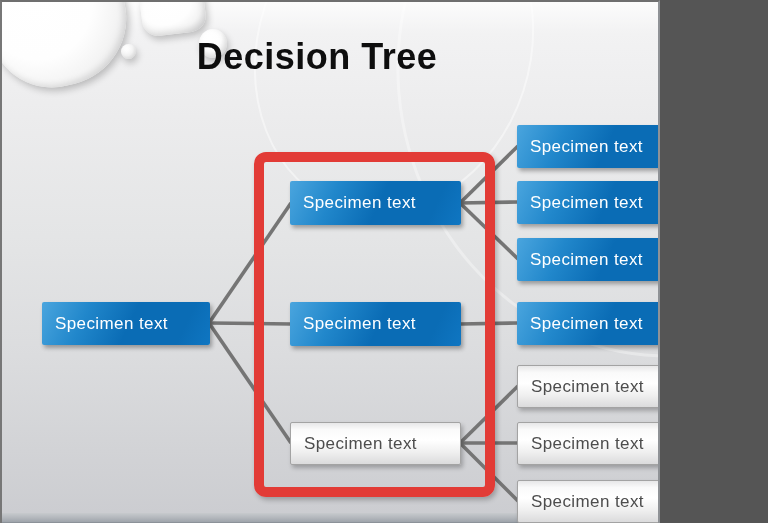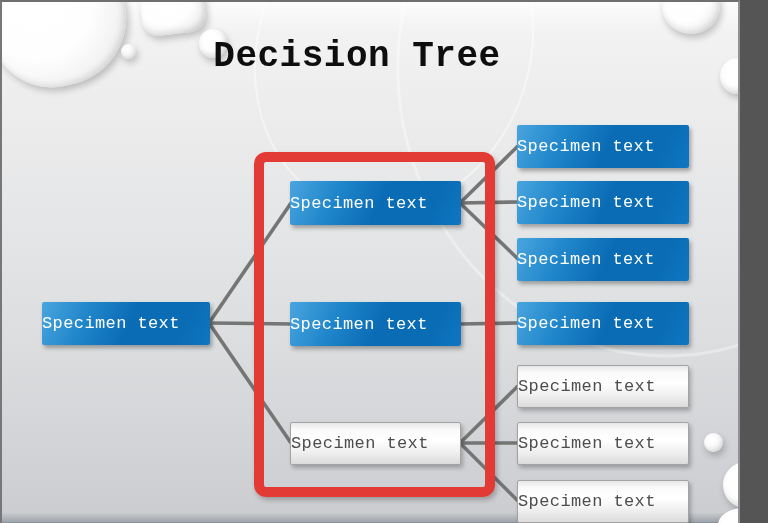--- a/index.html
+++ b/index.html
@@ -1,18 +1,18 @@
 <!DOCTYPE html>
 <html><head>
 <meta charset="utf-8">
 <style>
   html,body{margin:0;padding:0;background:#555;}
   #slide{
-    position:relative;width:740px;height:523px;overflow:hidden;
-    font-family:Liberation Mono, monospace;
+    position:relative;width:660px;height:523px;overflow:hidden;
+    font-family:Liberation Sans, sans-serif;
     background:linear-gradient(180deg,#fcfcfc 0%,#f2f2f3 6%,#ececed 22%,#e4e5e6 45%,#dbdcde 68%,#d2d3d6 86%,#cbccd0 100%);
     border-top:2px solid #6f6f6f;
     border-left:2px solid #777;
     border-right:2px solid #8f9296;
     box-sizing:border-box;
   }
   
   .swirl{position:absolute;border:2px solid rgba(255,255,255,0.45);border-radius:50%;pointer-events:none;}
   .swirl.a{width:270px;height:330px;left:255px;top:-120px;transform:rotate(18deg);}
   .swirl.b{width:520px;height:560px;left:395px;top:-210px;transform:rotate(-10deg);border-width:3px;border-color:rgba(255,255,255,0.35);}
@@ -38,21 +38,21 @@
   .title{position:absolute;left:0;right:0;top:34px;text-align:center;
     transform:translateX(-13px);
     font-size:36px;font-weight:700;letter-spacing:0.5px;color:#0e0e0e;z-index:3;}
   .annotation{position:absolute;left:264px;top:117px;font-size:17px;font-weight:700;
     color:#ee2e24;letter-spacing:0.5px;z-index:6;}
   
   svg.connectors{position:absolute;left:0;top:0;z-index:3;}
   svg.connectors line{stroke:#757575;stroke-width:3.6;}
   
   .node{position:absolute;display:flex;align-items:center;box-sizing:border-box;
-    font-size:17px;letter-spacing:0.4px;z-index:4;border-radius:2px;}
+    padding-left:13px;font-size:17px;letter-spacing:0.4px;z-index:4;border-radius:2px;}
   .node.blue{
     background:linear-gradient(115deg,#4aa5de 0%,#2187cb 26%,#0a6cb5 52%,#0a6cb5 82%,#0f76c2 100%);
     color:#ffffff;box-shadow:2px 3px 4px rgba(0,0,0,0.32);}
   .node.white{
     background:linear-gradient(180deg,#e7e7e8 0%,#fafafa 16%,#ffffff 42%,#efefef 72%,#dbdbdc 100%);
     color:#4d4d4d;border:1px solid #a3a3a3;box-shadow:2px 3px 4px rgba(0,0,0,0.25);}
   .n-root{left:40px;top:300px;width:168px;height:43px;}
   .n-m1{left:288px;top:179px;width:171px;height:44px;}
   .n-m2{left:288px;top:300px;width:171px;height:44px;}
   .n-m3{left:288px;top:420px;width:171px;height:43px;}

